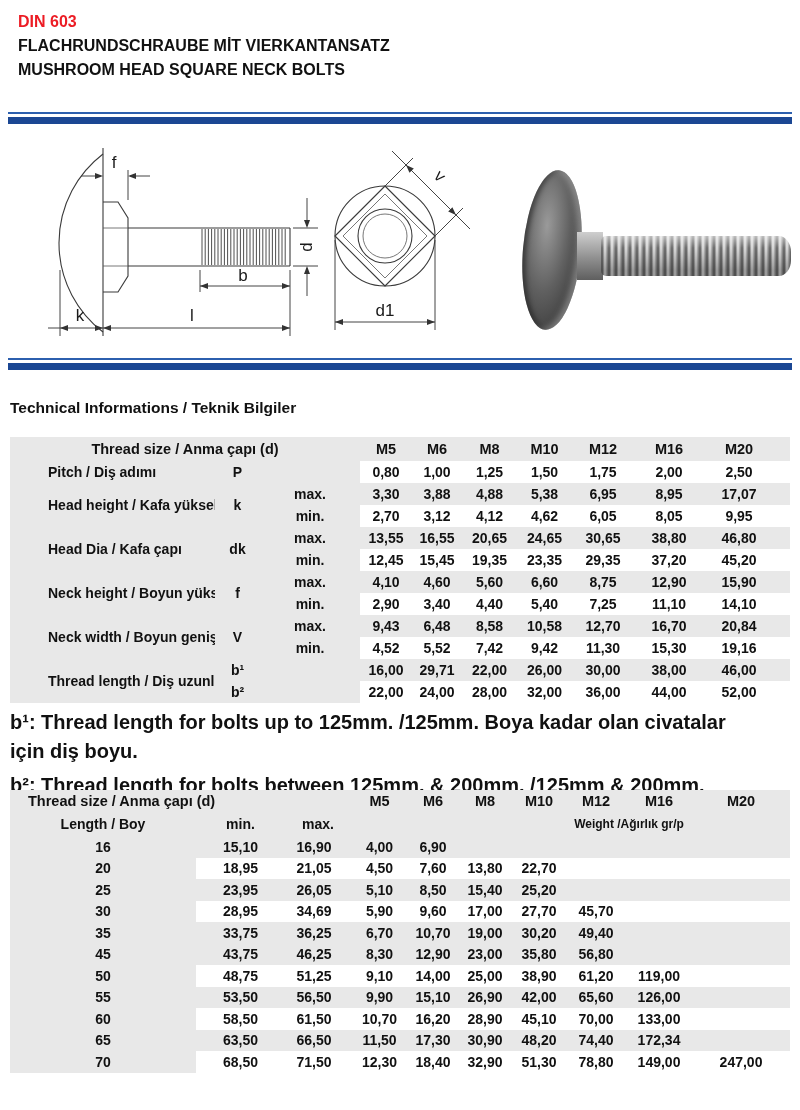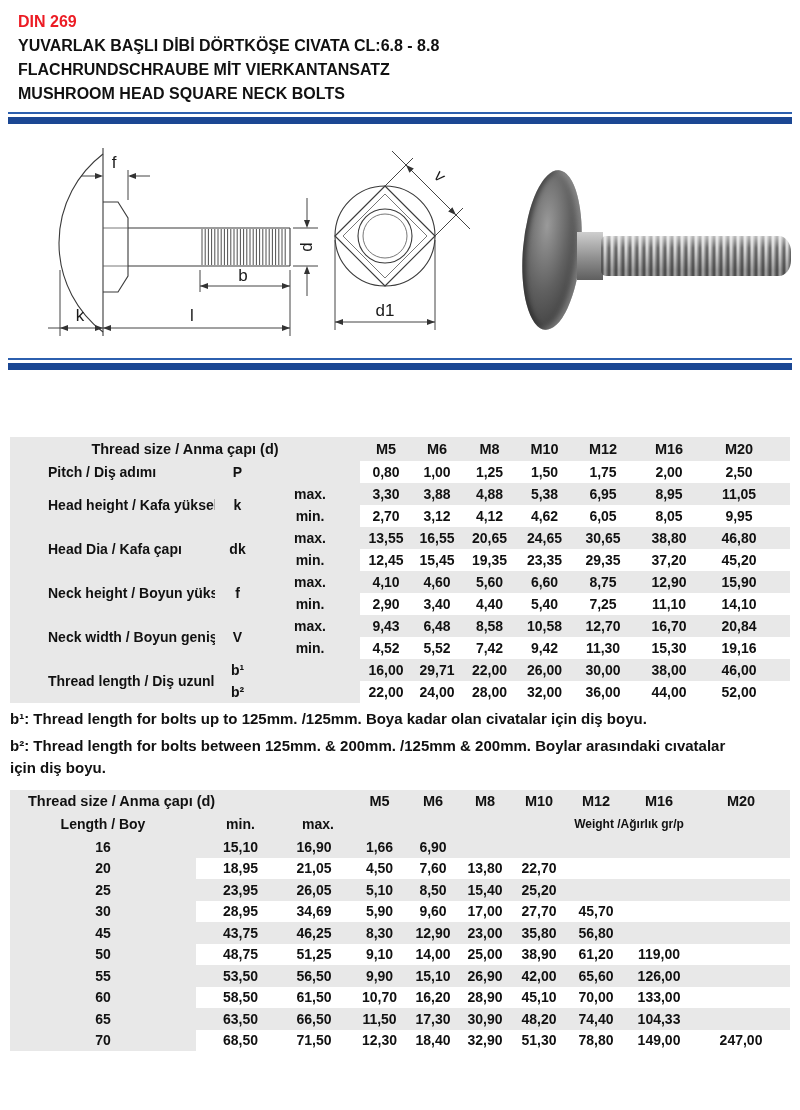--- a/index.html
+++ b/index.html
@@ -61,31 +61,30 @@
 
   #len-table{top:790px;width:780px;}
   #len-table .r1 th{height:22px;font-size:14.5px;}
   #len-table .r2 th{height:24px;}
   #len-table td{height:21.5px;}
   #len-table .hlabel2{text-align:left;padding-left:18px;}
   #len-table .hweight{font-size:12px;}
   #len-table .maxc{padding-right:8px;}
 
   
-  .foot{position:absolute;left:10px;top:708px;width:745px;font-weight:bold;font-size:15px;line-height:1.45;}
+  .foot{position:absolute;left:10px;top:708px;width:745px;font-weight:bold;font-size:20px;line-height:1.45;}
   .foot p{margin:0 0 5px 0;}
 </style>
 </head>
 <body>
 
 <div class="page">
 
   <div class="hdr">
-    <div class="din">DIN 269</div>
-    <div>YUVARLAK BAŞLI DİBİ DÖRTKÖŞE CIVATA CL:6.8 - 8.8</div>
+    <div class="din">DIN 603</div>
     <div>FLACHRUNDSCHRAUBE MİT VIERKANTANSATZ</div>
     <div>MUSHROOM HEAD SQUARE NECK BOLTS</div>
   </div>
 
   <div class="divider" id="div1">
     <div class="dv-thin"></div>
     <div class="dv-gap"></div>
     <div class="dv-thick"></div>
   </div>
 
@@ -184,20 +183,21 @@
       <div class="p-shank"></div>
     </div>
   </div>
 
   <div class="divider" id="div2">
     <div class="dv-thin"></div>
     <div class="dv-gap"></div>
     <div class="dv-thick"></div>
   </div>
 
+  <div class="sect">Technical Informations / Teknik Bilgiler</div>
 
   <table id="spec-table">
     <colgroup>
       <col style="width:205px">
         <col style="width:45px">
         <col style="width:100px">
       <col style="width:52px">
         <col style="width:50px">
         <col style="width:55px">
         <col style="width:55px">
@@ -233,21 +233,21 @@
         <tr class="sg">
           <td class="lbl" rowspan="2">Head height / Kafa yüksekliği</td>
           <td class="sym" rowspan="2">k</td>
           <td class="lim">max.</td>
           <td class="val strip">3,30</td>
           <td class="val strip">3,88</td>
           <td class="val strip">4,88</td>
           <td class="val strip">5,38</td>
           <td class="val strip">6,95</td>
           <td class="val strip">8,95</td>
-          <td class="val strip last">11,05</td>
+          <td class="val strip last">17,07</td>
         </tr>
         <tr class="sw">
           <td class="lim">min.</td>
           <td class="val strip">2,70</td>
           <td class="val strip">3,12</td>
           <td class="val strip">4,12</td>
           <td class="val strip">4,62</td>
           <td class="val strip">6,05</td>
           <td class="val strip">8,05</td>
           <td class="val strip last">9,95</td>
@@ -380,21 +380,21 @@
         <th colspan="4"></th>
         <th colspan="2" class="hweight">Weight /Ağırlık gr/p</th>
         <th></th>
       </tr>
     </thead>
     <tbody>
         <tr class="sg">
           <td class="lenc">16</td>
           <td class="minc strip">15,10</td>
           <td class="maxc strip">16,90</td>
-          <td class="val strip">1,66</td>
+          <td class="val strip">4,00</td>
           <td class="val strip">6,90</td>
           <td class="val strip"></td>
           <td class="val strip"></td>
           <td class="val strip"></td>
           <td class="val strip"></td>
           <td class="val strip"></td>
         </tr>
         <tr class="sw">
           <td class="lenc">20</td>
           <td class="minc strip">18,95</td>
@@ -421,20 +421,32 @@
         </tr>
         <tr class="sw">
           <td class="lenc">30</td>
           <td class="minc strip">28,95</td>
           <td class="maxc strip">34,69</td>
           <td class="val strip">5,90</td>
           <td class="val strip">9,60</td>
           <td class="val strip">17,00</td>
           <td class="val strip">27,70</td>
           <td class="val strip">45,70</td>
+          <td class="val strip"></td>
+          <td class="val strip"></td>
+        </tr>
+        <tr class="sg">
+          <td class="lenc">35</td>
+          <td class="minc strip">33,75</td>
+          <td class="maxc strip">36,25</td>
+          <td class="val strip">6,70</td>
+          <td class="val strip">10,70</td>
+          <td class="val strip">19,00</td>
+          <td class="val strip">30,20</td>
+          <td class="val strip">49,40</td>
           <td class="val strip"></td>
           <td class="val strip"></td>
         </tr>
         <tr class="sg">
           <td class="lenc">45</td>
           <td class="minc strip">43,75</td>
           <td class="maxc strip">46,25</td>
           <td class="val strip">8,30</td>
           <td class="val strip">12,90</td>
           <td class="val strip">23,00</td>
@@ -481,21 +493,21 @@
         </tr>
         <tr class="sg">
           <td class="lenc">65</td>
           <td class="minc strip">63,50</td>
           <td class="maxc strip">66,50</td>
           <td class="val strip">11,50</td>
           <td class="val strip">17,30</td>
           <td class="val strip">30,90</td>
           <td class="val strip">48,20</td>
           <td class="val strip">74,40</td>
-          <td class="val strip">104,33</td>
+          <td class="val strip">172,34</td>
           <td class="val strip"></td>
         </tr>
         <tr class="sw">
           <td class="lenc">70</td>
           <td class="minc strip">68,50</td>
           <td class="maxc strip">71,50</td>
           <td class="val strip">12,30</td>
           <td class="val strip">18,40</td>
           <td class="val strip">32,90</td>
           <td class="val strip">51,30</td>

